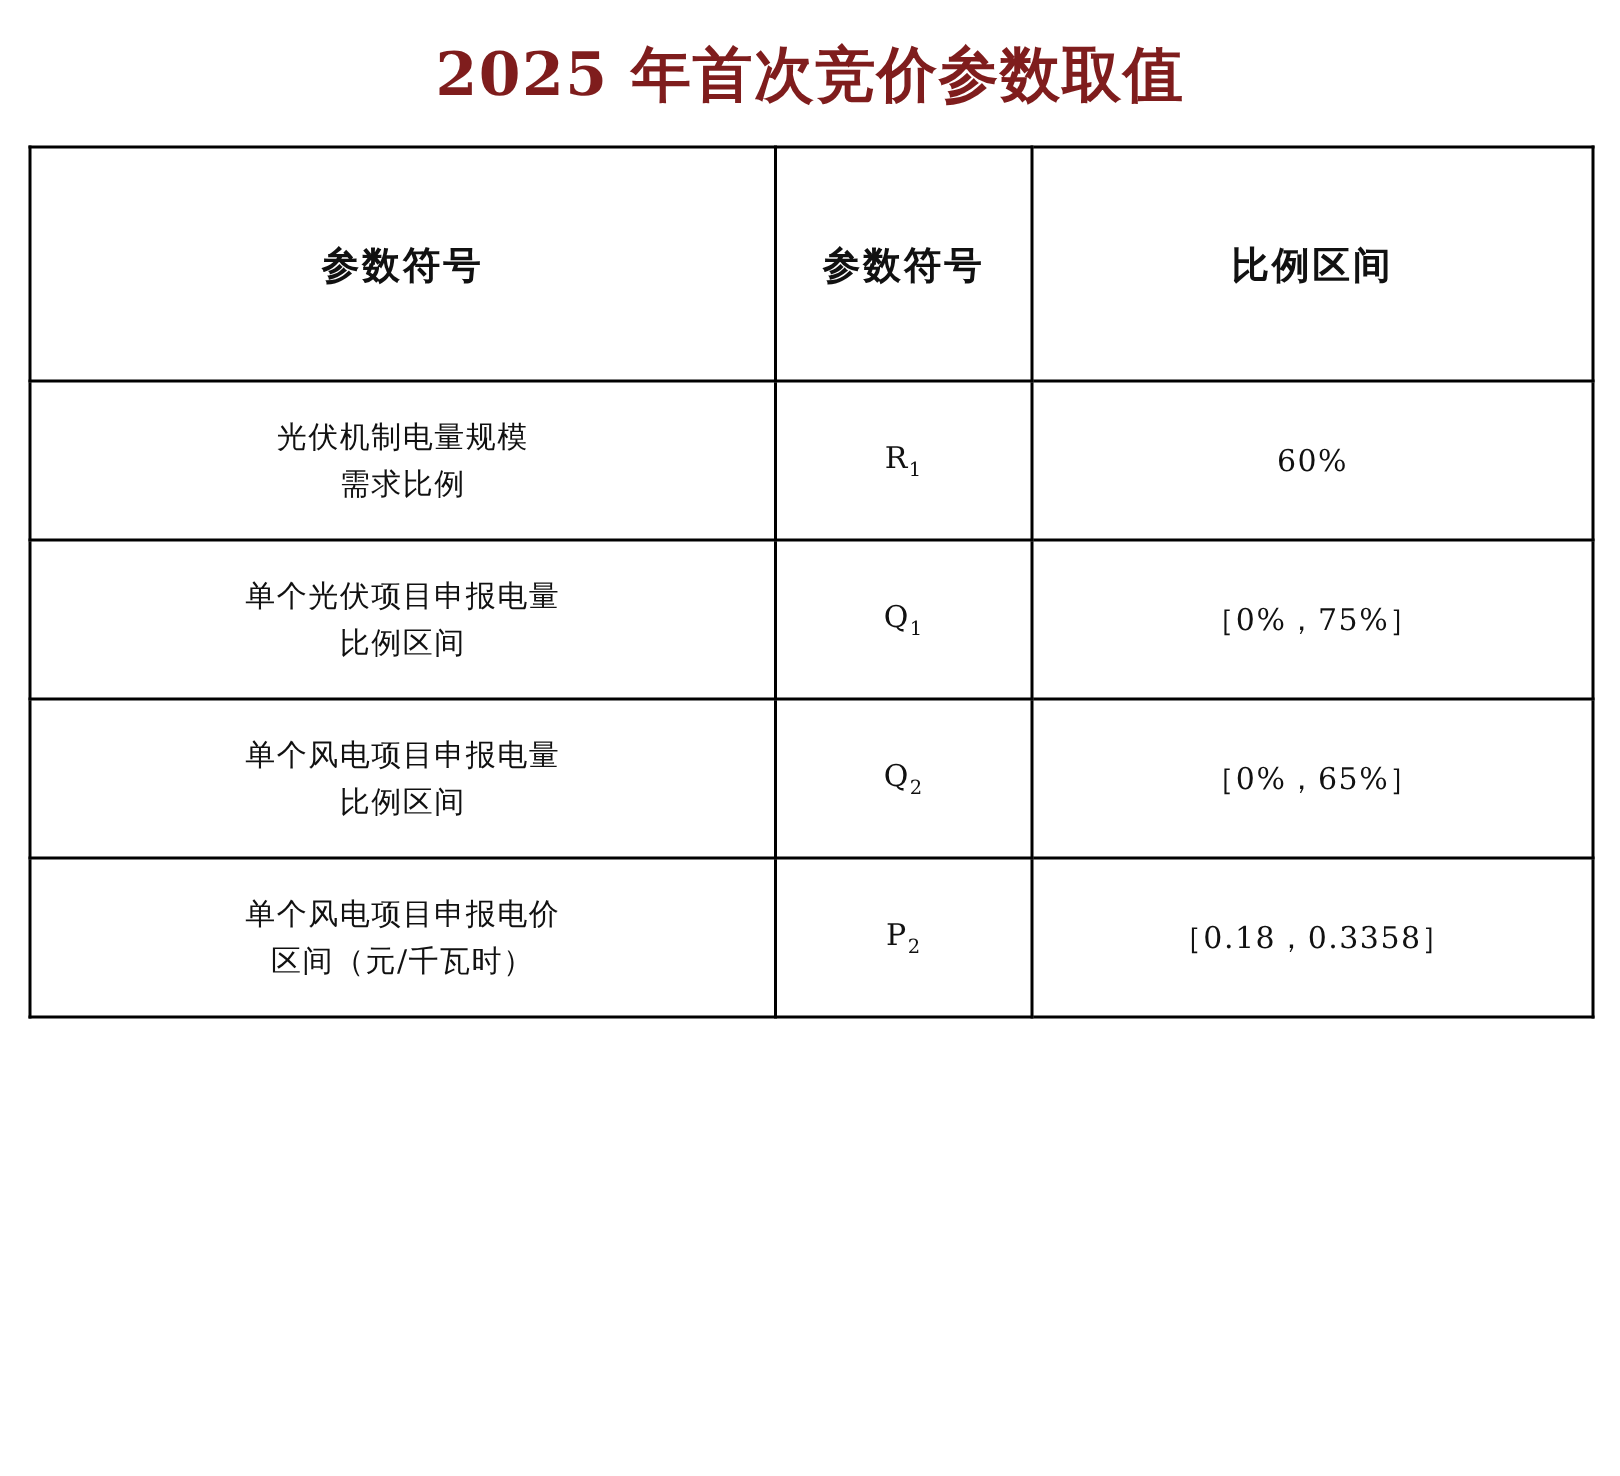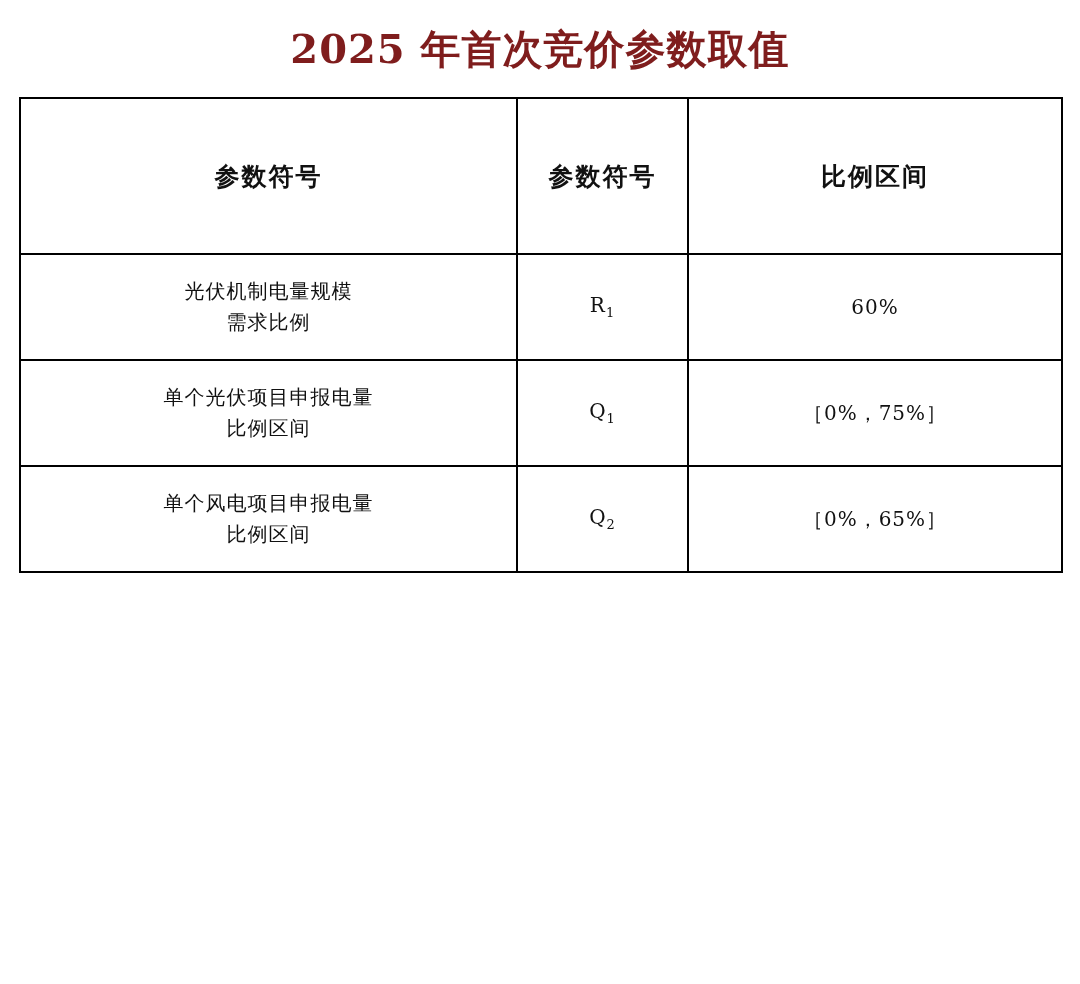--- a/index.html
+++ b/index.html
@@ -134,18 +134,28 @@
           <td class="name-cell">
             <span class="l1">单个风电项目申报电量</span>
             <span class="l2">比例区间</span>
           </td>
           <td class="symbol-cell">
             <span>Q</span><sub>2</sub>
           </td>
           <td class="value-cell">［0%，65%］</td>
         </tr>
 
+        <tr>
+          <td class="name-cell">
+            <span class="l1">单个风电项目申报电价</span>
+            <span class="l2">区间（元/千瓦时）</span>
+          </td>
+          <td class="symbol-cell">
+            <span>P</span><sub>2</sub>
+          </td>
+          <td class="value-cell">［0.18，0.3358］</td>
+        </tr>
 
       </tbody>
     </table>
   </div>
 
 </div>
 
 </body></html>

